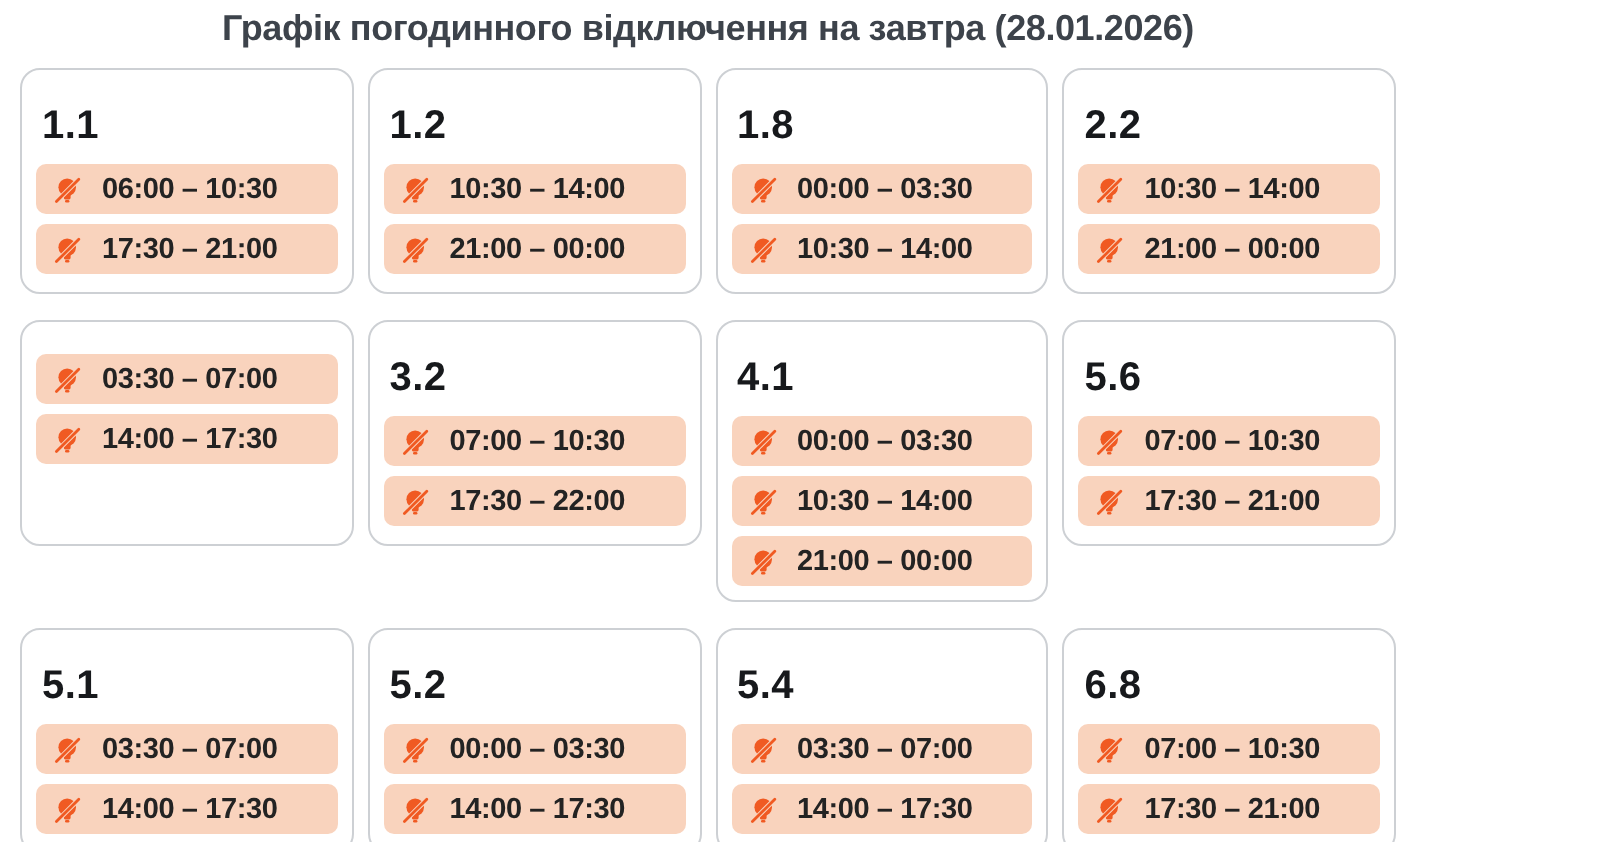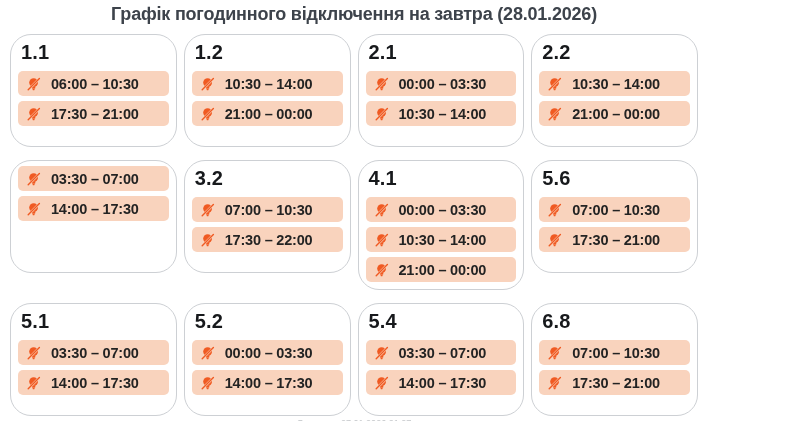--- a/index.html
+++ b/index.html
@@ -27,23 +27,23 @@
     display: grid;
     grid-template-columns: repeat(4, 1fr);
     column-gap: 7px;
     row-gap: 13px;
     align-items: start;
     flex: 0 0 auto;
   }
   .card {
     background: #ffffff;
     border: 1px solid #cdd0d4;
-    border-radius: 21px;
+    border-radius: 10px;
     min-height: 113px;
-    padding: 5px 7px 7px 7px;
+    padding: 16px 7px 7px 7px;
   }
   .card-id {
     font-size: 20px;
     font-weight: 700;
     color: #17191c;
     margin: 1px 0 7px 3px;
     letter-spacing: 0.2px;
   }
   .slots { display: flex; flex-direction: column; gap: 5px; text-align: center; }
   .slot {
@@ -131,21 +131,21 @@
           <rect x="6.5" y="13.0" width="2.2" height="1.2" rx="0.6" fill="#f05a22"></rect>
           <line x1="2.2" y1="13.8" x2="13.4" y2="2.6" stroke="#f9d3bd" stroke-width="2.4" stroke-linecap="round"></line>
           <line x1="2.2" y1="13.8" x2="13.4" y2="2.6" stroke="#f05a22" stroke-width="1.4" stroke-linecap="round"></line>
         </svg>
         <span class="slot-time">21:00 – 00:00</span>
       </div>
         </div>
   </div>
 
   <div class="card">
-    <div class="card-id">2.1</div>
+    <div class="card-id">1.8</div>
     <div class="slots">
 
     <div class="slot">
         <svg class="slot-icon" viewBox="0 0 16 16">
           <circle cx="7.6" cy="6.6" r="4.4" fill="#f05a22"></circle>
           <path d="M5.9 10.4 h3.4 v1.5 a0.8 0.8 0 0 1 -0.8 0.8 h-1.8 a0.8 0.8 0 0 1 -0.8 -0.8 z" fill="#f05a22"></path>
           <rect x="6.5" y="13.0" width="2.2" height="1.2" rx="0.6" fill="#f05a22"></rect>
           <line x1="2.2" y1="13.8" x2="13.4" y2="2.6" stroke="#f9d3bd" stroke-width="2.4" stroke-linecap="round"></line>
           <line x1="2.2" y1="13.8" x2="13.4" y2="2.6" stroke="#f05a22" stroke-width="1.4" stroke-linecap="round"></line>
         </svg>

